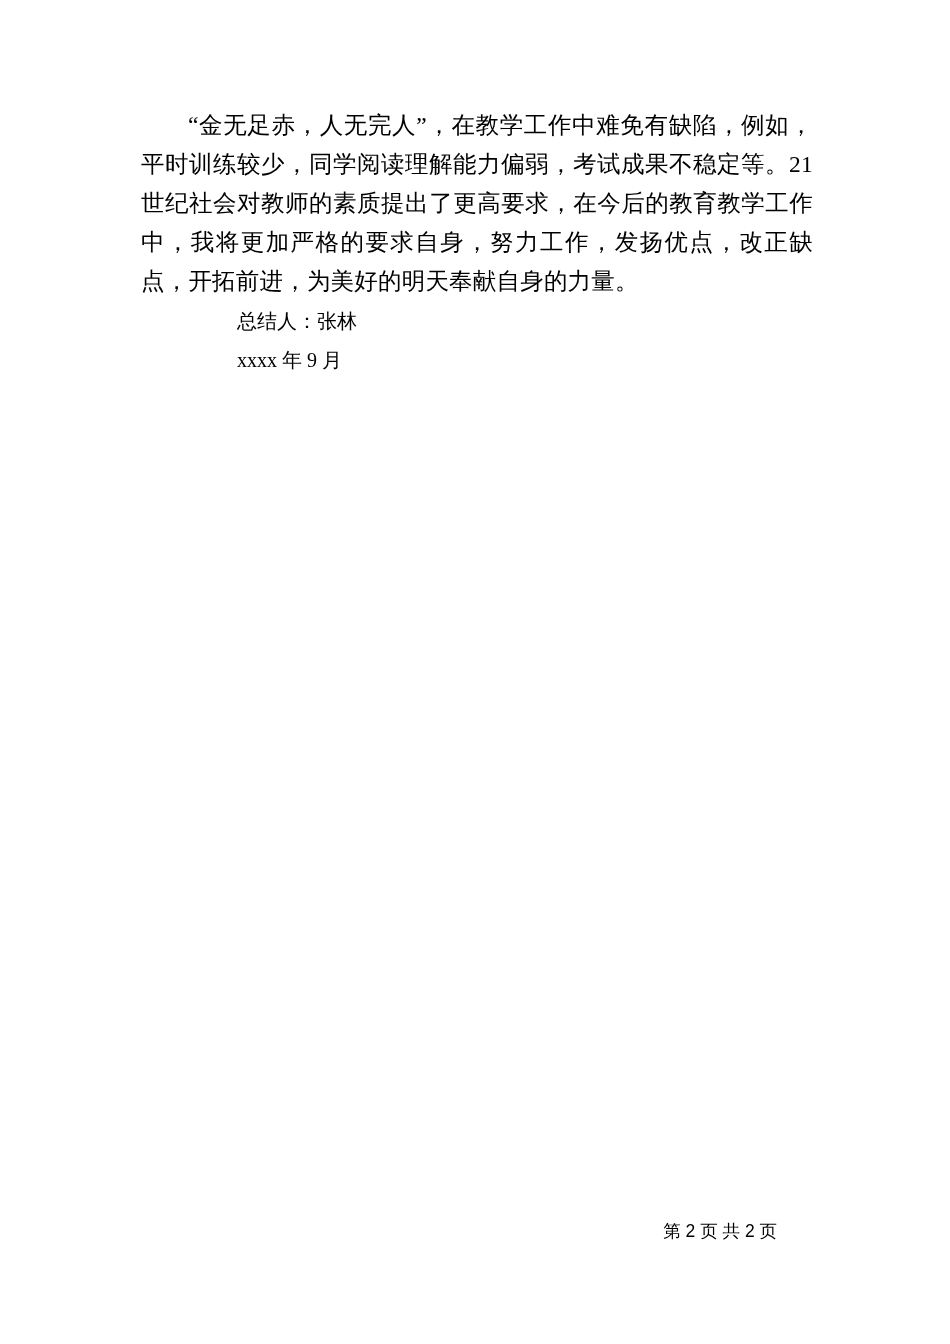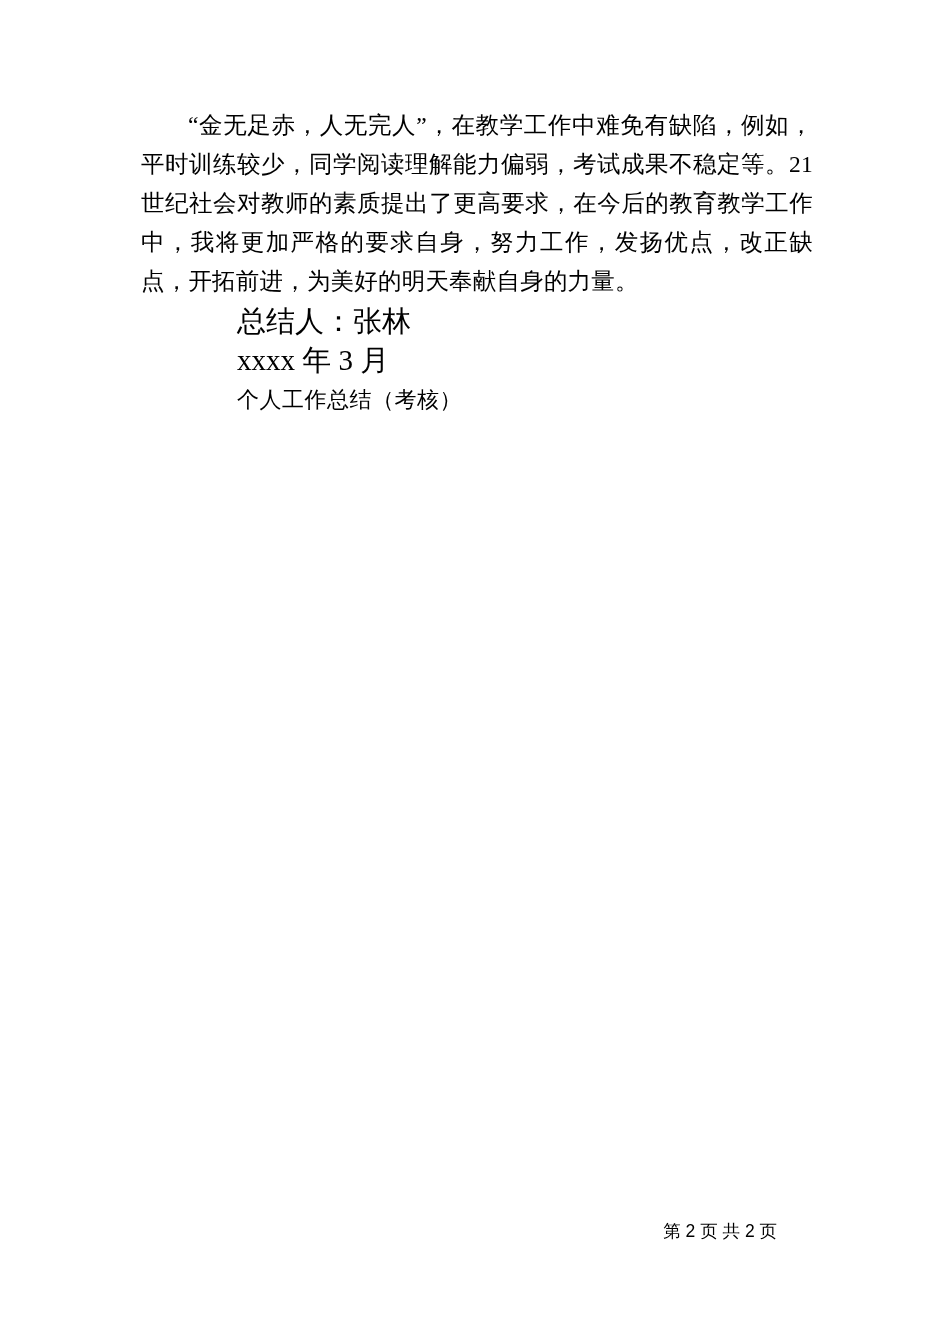--- a/index.html
+++ b/index.html
@@ -37,21 +37,21 @@
     margin: 0;
     letter-spacing: 0.2px;
   }
   .para.indent {
     text-indent: 2em;
   }
   .sig-block {
     margin-top: 1px;
   }
   .sig-line {
-    font-size: 29px;
+    font-size: 20px;
     line-height: 39px;
     margin: 0;
     padding-left: 96px;
     white-space: nowrap;
   }
   .sig-line.sans {
     font-family: "DejaVu Sans", "Liberation Sans", sans-serif;
     font-size: 22px;
     letter-spacing: 0.5px;
   }
@@ -69,21 +69,20 @@
 <body>
 
 <div class="page">
 
   <div class="content">
 
     <p class="para indent">“金无足赤，人无完人”，在教学工作中难免有缺陷，例如，平时训练较少，同学阅读理解能力偏弱，考试成果不稳定等。21 世纪社会对教师的素质提出了更高要求，在今后的教育教学工作中，我将更加严格的要求自身，努力工作，发扬优点，改正缺点，开拓前进，为美好的明天奉献自身的力量。</p>
 
     <div class="sig-block">
       <p class="sig-line">总结人：张林</p>
-      <p class="sig-line">xxxx 年 3 月</p>
-      <p class="sig-line sans">个人工作总结（考核）</p>
+      <p class="sig-line">xxxx 年 9 月</p>
     </div>
 
   </div>
 
   <div class="footer">第 2 页 共 2 页</div>
 
 </div>
 
 </body></html>

